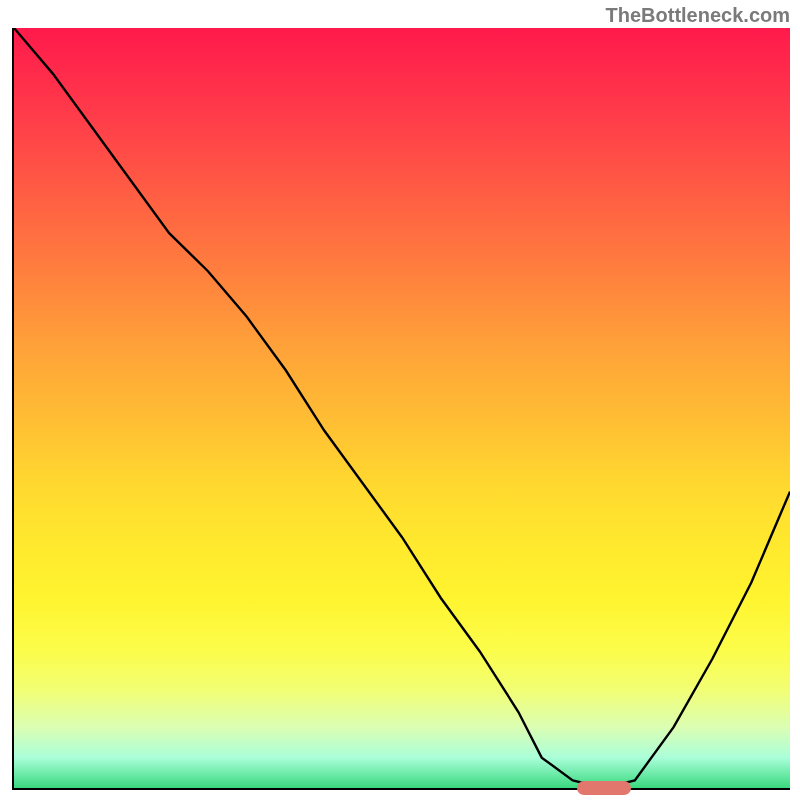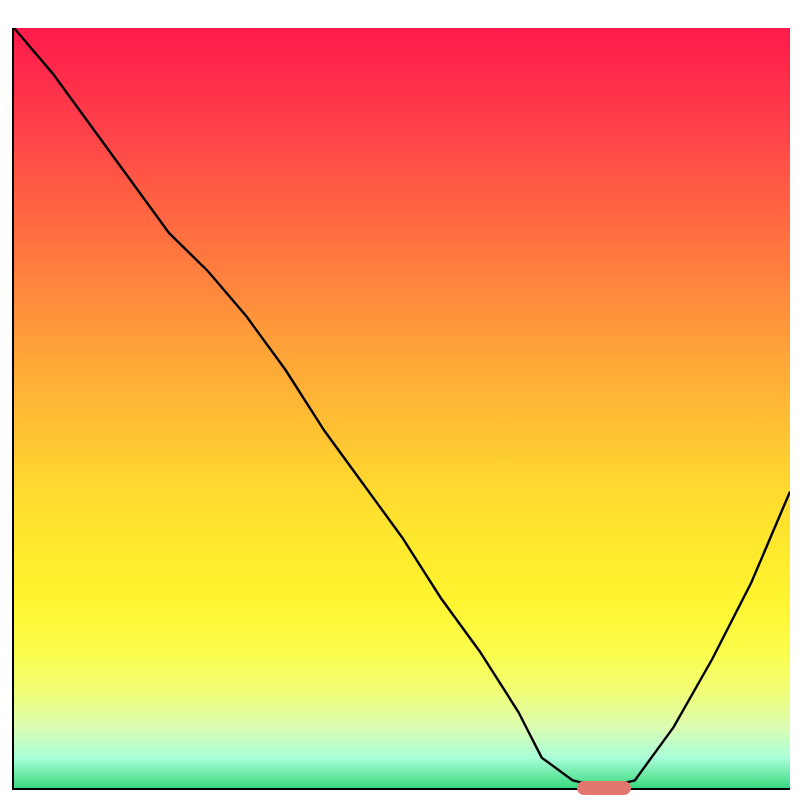--- a/index.html
+++ b/index.html
@@ -63,19 +63,20 @@
     height: 14px;
     width: 54px;
     background: #e2786d;
     border-radius: 7px;
   }
 </style>
 </head>
 <body>
 
 <div class="chart-container">
+  <div class="watermark">TheBottleneck.com</div>
   <div class="plot-area">
     <svg class="curve-svg" viewBox="0 0 776 760" preserveAspectRatio="none">
       <path d="M0.0 0.0 L38.8 45.6 L77.6 98.8 L116.4 152.0 L155.2 205.2 L194.0 243.2 L232.8 288.8 L271.6 342.0 L310.4 402.8 L349.2 456.0 L388.0 509.2 L426.8 570.0 L465.6 623.2 L504.4 684.0 L527.7 729.6 L558.7 752.4 L589.8 760.0 L620.8 752.4 L659.6 699.2 L698.4 630.8 L737.2 554.8 L776.0 463.6" id="curvePath" fill="none" stroke="#000000" stroke-width="2.4"></path>
     </svg>
     <div class="marker" id="marker" style="width: 54.32px; left: 562.6px; bottom: -7px; background: rgb(226, 120, 109);"></div>
   </div>
 </div>
 
 </body></html>

